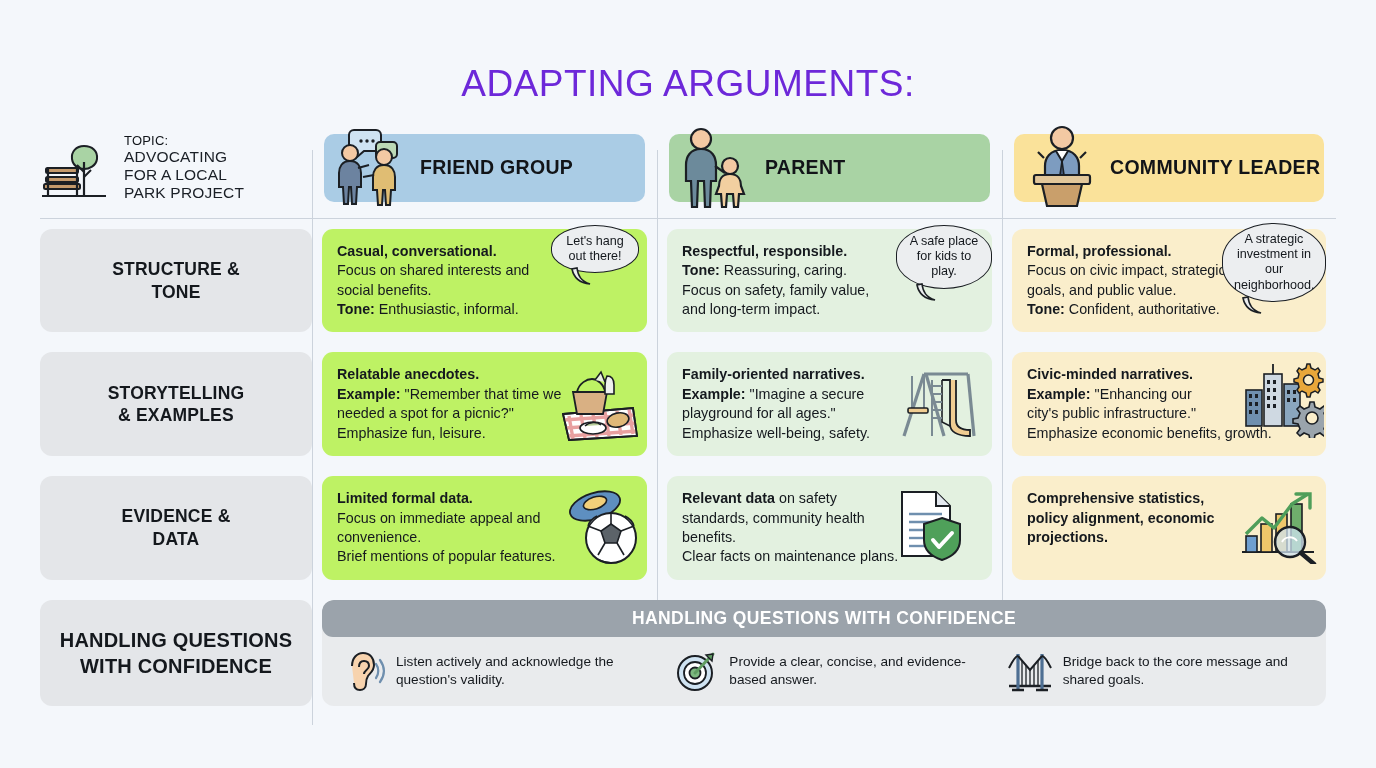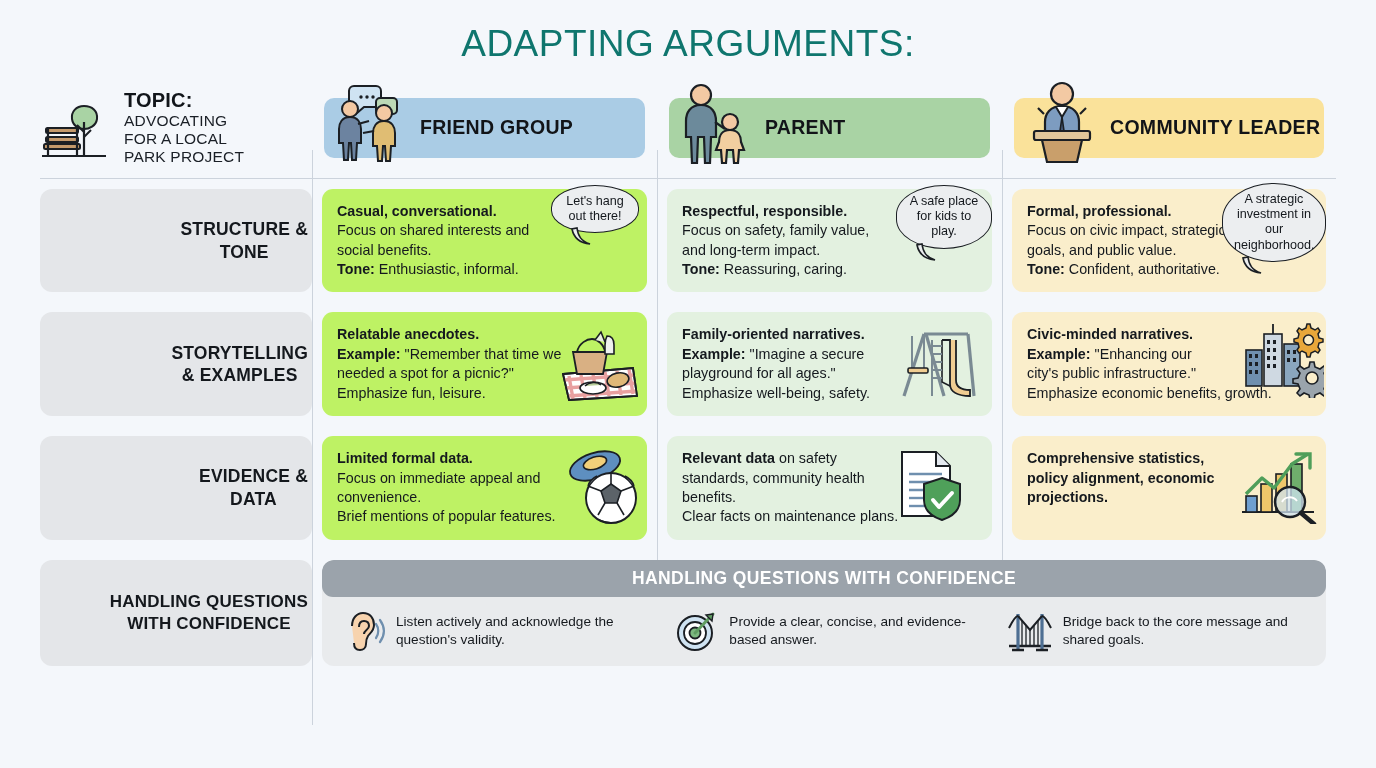--- a/index.html
+++ b/index.html
@@ -8,43 +8,44 @@
     background: #f4f7fb;
     font-family: "Liberation Sans", sans-serif;
     overflow: hidden;
   }
   .page { position: relative; width: 1376px; height: 768px; padding: 0 40px; }
 
   
   .title-block { text-align: center; padding-top: 22px; }
   .title-line {
     font-size: 37px; font-weight: 400; letter-spacing: 0.5px;
-    color: #0f766e; line-height: 1.18;
+    color: #6d28d9; line-height: 1.18;
     font-family: "Liberation Sans", sans-serif;
+    margin-top: 40px;
   }
 
   
   .grid {
     display: grid;
     grid-template-columns: 272px 345px 345px 334px;
     column-gap: 0;
     margin-top: 14px;
   }
   .cellpad { padding: 0 12px; }
   .topic-cell {
     display: flex; align-items: center; gap: 10px;
     height: 96px; padding-right: 14px;
   }
   .topic-text { line-height: 1.16; }
-  .topic-kicker { font-size: 20px; font-weight: 700; color: #11151a; letter-spacing: .2px; }
+  .topic-kicker { font-size: 13px; font-weight: 400; color: #11151a; letter-spacing: .2px; }
   .topic-body { font-size: 15.5px; font-weight: 400; color: #1a1f26; letter-spacing: .2px; }
 
   .aud-cell { height: 96px; position: relative; display: flex; align-items: center; }
   .aud-banner {
-    position: relative; height: 60px; border-radius: 10px;
+    position: relative; height: 68px; border-radius: 10px;
     display: flex; align-items: center; width: 100%;
     padding-left: 96px;
   }
   .aud-banner.blue   { background: #aacce5; }
   .aud-banner.green  { background: #a9d3a4; }
   .aud-banner.yellow { background: #fae29a; }
   .aud-label {
     font-size: 19.5px; font-weight: 700; color: #121418; letter-spacing: .3px;
   }
   .aud-icon { position: absolute; left: 4px; bottom: -8px; width: 88px; height: 88px; }
@@ -53,25 +54,25 @@
   .hdr-rule {
     grid-column: 1 / span 4; height: 1px; background: #ccd3dc; margin-top: 2px;
   }
 
   
   .vrule { position: absolute; width: 1px; background: #ccd3dc; }
 
   
   .row-label {
     background: #e4e6e9; border-radius: 12px;
-    display: flex; align-items: center; justify-content: flex-end; text-align: center;
+    display: flex; align-items: center; justify-content: center; text-align: center;
     font-size: 17.5px; font-weight: 700; color: #14181d; letter-spacing: .2px;
-    line-height: 1.3; margin: 10px 0 10px 0; padding: 8px 4px;
-  }
-  .row-label.wide { font-size: 17px; }
+    line-height: 1.3; margin: 10px 0 10px 0; padding: 8px 18px;
+  }
+  .row-label.wide { font-size: 20px; }
 
   .content-cell { padding: 10px 10px 10px 10px; }
   .card {
     position: relative; border-radius: 11px; height: 100%;
     padding: 13px 15px 13px 15px; overflow: visible;
   }
   .card.blue   { background: #bef264; }
   .card.green  { background: #e3f1e0; }
   .card.yellow { background: #faeecb; }
 
@@ -218,22 +219,22 @@
           <svg class="tail" viewBox="0 0 26 24">
             <path d="M4 2 C6 12 12 16 22 17 C13 14 10 9 9 1 Z" fill="#eceef0" stroke="#1b1f24" stroke-width="1.6"></path>
           </svg>
         </div>
       </div>
     </div>
 
     <div class="content-cell">
       <div class="card green">
         <p style="max-width:205px;"><b>Respectful, responsible.</b></p>
+        <p style="max-width:250px;"><b>Tone:</b><span> Reassuring, caring.</span></p>
         <p style="max-width:210px;">Focus on safety, family value, and long-term impact.</p>
-        <p style="max-width:250px;"><b>Tone:</b><span> Reassuring, caring.</span></p>
         <div class="bubble" style="right:0; top:-4px; width:96px;">
           <span>A safe place</span><br>
           <span>for kids to play.</span>
           <svg class="tail" viewBox="0 0 26 24">
             <path d="M4 2 C6 12 12 16 22 17 C13 14 10 9 9 1 Z" fill="#eceef0" stroke="#1b1f24" stroke-width="1.6"></path>
           </svg>
         </div>
       </div>
     </div>
 

